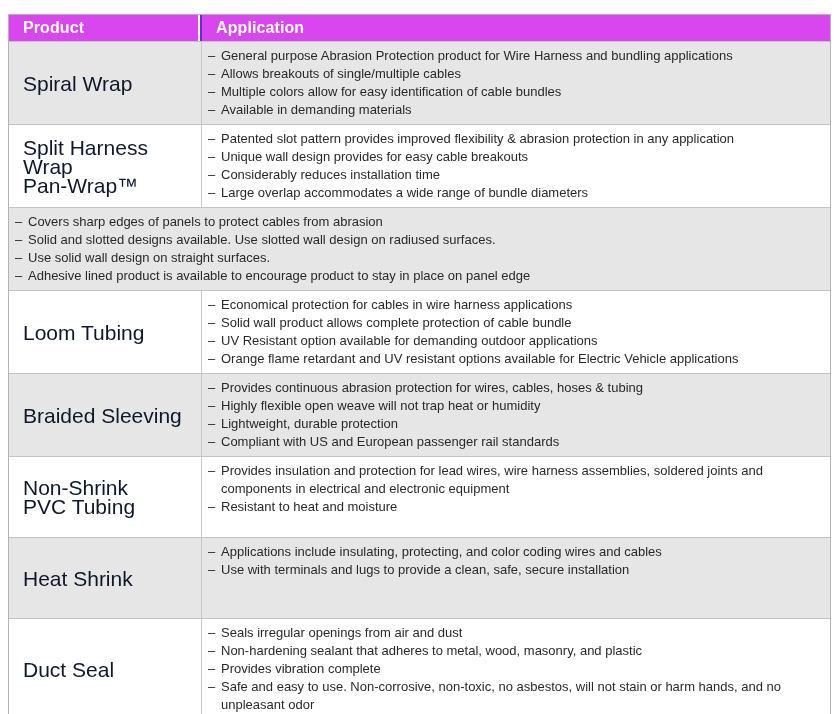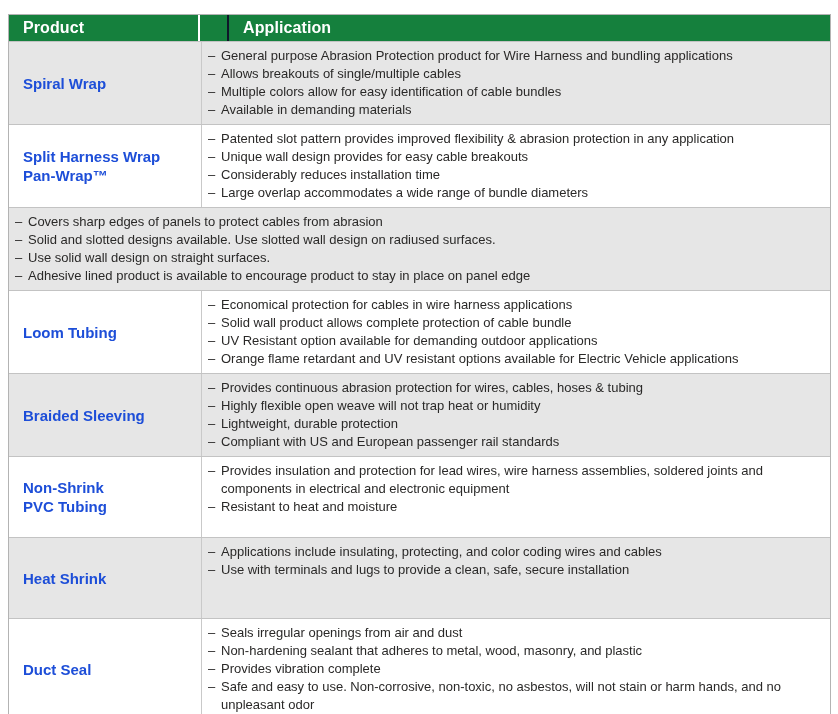--- a/index.html
+++ b/index.html
@@ -16,41 +16,40 @@
     padding: 14px 7px 14px 8px;
   }
   .product-table {
     width: 823px;
     border: 1px solid #b3b3b3;
     border-collapse: collapse;
     box-sizing: border-box;
   }
   .header-row {
     display: flex;
-    background: #15803d;
-    gap: 27px;
+    background: #d946ef;
   }
   .header-cell {
     color: #ffffff;
     font-weight: bold;
     font-size: 16px;
     line-height: 26px;
     height: 26px;
     box-sizing: border-box;
     padding-left: 14px;
     letter-spacing: 0.1px;
   }
   .header-cell.product {
     width: 191px;
     flex: 0 0 191px;
     border-right: 2px solid #ffffff;
   }
   .header-cell.application {
     flex: 1 1 auto;
-    border-left: 2px solid #0f172a;
+    border-left: 2px solid #6d28d9;
   }
   .body-row {
     display: flex;
     min-height: 80px;
     border-top: 1px solid #c3c3c3;
     background: #ffffff;
   }
   .body-row.shaded {
     background: #e6e6e6;
   }
@@ -58,23 +57,23 @@
     width: 193px;
     flex: 0 0 193px;
     box-sizing: border-box;
     border-right: 1px solid #c9c9c9;
     display: flex;
     flex-direction: column;
     justify-content: center;
     padding: 6px 6px 6px 14px;
   }
   .product-line {
-    color: #1d4ed8;
-    font-weight: bold;
-    font-size: 15px;
+    color: #0f172a;
+    font-weight: normal;
+    font-size: 21px;
     line-height: 19px;
   }
   .cell-application {
     flex: 1 1 auto;
     box-sizing: border-box;
     padding: 5px 4px 5px 6px;
   }
   ul.bullets {
     list-style: none;
     margin: 0;

